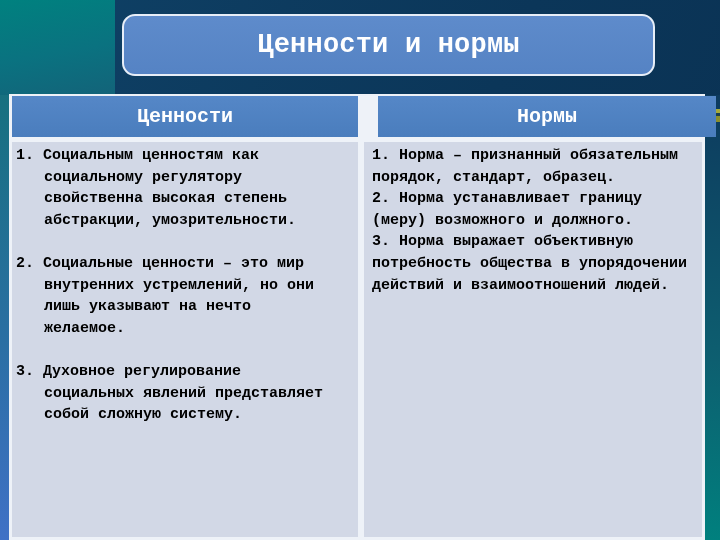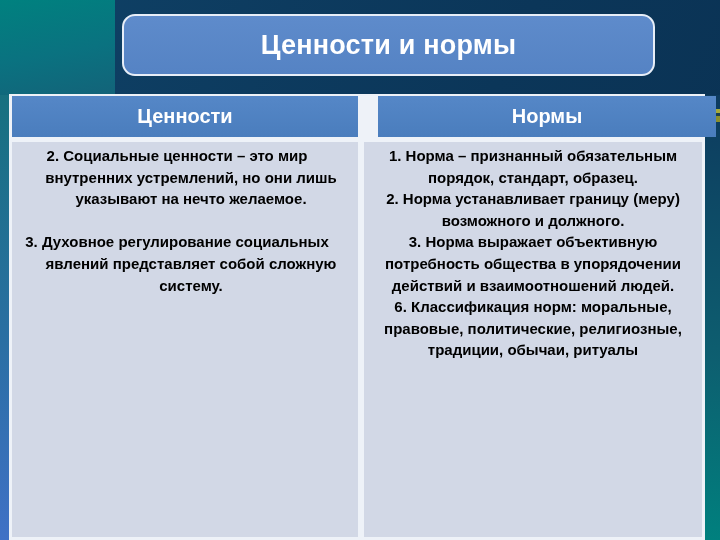--- a/index.html
+++ b/index.html
@@ -1,20 +1,19 @@
 <!DOCTYPE html>
 <html><head>
 <meta charset="utf-8">
 <style>
   html,body{margin:0;padding:0;background:#222;}
   .slide{
     position:relative;width:720px;height:540px;overflow:hidden;
-    font-family:Liberation Sans, sans-serif;
+    font-family:Liberation Mono, monospace;
     background:linear-gradient(115deg,#0f4166 0%,#0b3659 55%,#0a3152 100%);
-    text-align:center;
   }
   
   .teal-corner{position:absolute;left:0;top:0;width:115px;height:95px;
     background:linear-gradient(170deg,#00817f 0%,#0a7280 55%,#136379 100%);}
   .left-stripe{position:absolute;left:0;top:95px;width:9px;height:445px;
     background:linear-gradient(180deg,#17707f 0%,#2a6fa3 55%,#4071c6 100%);}
   .right-stripe{position:absolute;right:0;top:95px;width:15px;height:445px;
     background:linear-gradient(180deg,#0d3a5e 0%,#0d5f70 60%,#00807e 100%);}
   .accent-stripe{position:absolute;right:0;top:109px;width:15px;height:13px;
     background:linear-gradient(180deg,#a8ab3a 0%,#a8ab3a 32%,#1c4050 32%,#1c4050 55%,#8b8f2e 55%,#8b8f2e 100%);}
@@ -57,25 +56,25 @@
 
   <div class="table-panel">
     <div class="cell hdr hdr-left">
       <span>Ценности</span>
     </div>
     <div class="cell hdr hdr-right">
       <span>Нормы</span>
     </div>
 
     <div class="cell bdy bdy-left">
+      <p>1. Социальным ценностям как социальному регулятору свойственна высокая степень абстракции, умозрительности.</p>
       <p>2. Социальные ценности – это мир внутренних устремлений, но они лишь указывают на нечто желаемое.</p>
       <p>3. Духовное регулирование социальных явлений представляет собой сложную систему.</p>
     </div>
 
     <div class="cell bdy bdy-right">
       <p>1. Норма – признанный обязательным порядок, стандарт, образец.</p>
       <p>2. Норма устанавливает границу (меру) возможного и должного.</p>
       <p>3. Норма выражает объективную потребность общества в упорядочении действий и взаимоотношений людей.</p>
-      <p>6. Классификация норм: моральные, правовые, политические, религиозные, традиции, обычаи, ритуалы</p>
     </div>
   </div>
 
 </div>
 
 </body></html>

